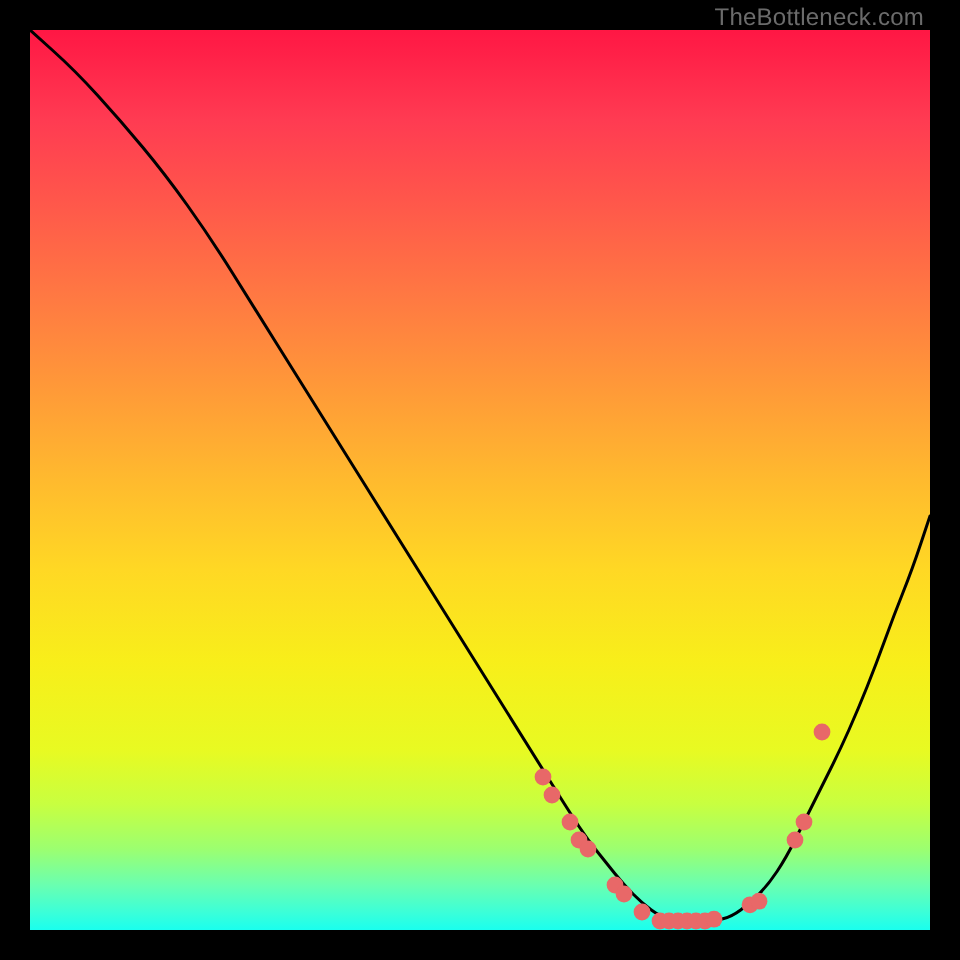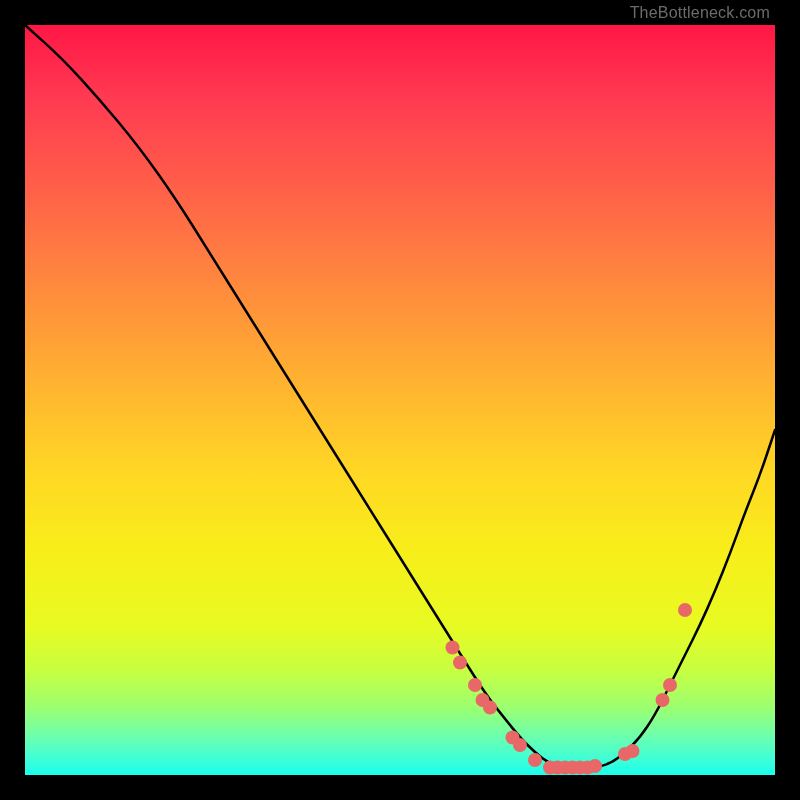--- a/index.html
+++ b/index.html
@@ -38,21 +38,21 @@
       #6affb0 95%,
       #3cffd8 98%,
       #1affee 100%
     );
   }
   .watermark {
     position: absolute;
     top: 4px;
     right: 30px;
     font-family: Arial, Helvetica, sans-serif;
-    font-size: 16px;
+    font-size: 20px;
     font-weight: 500;
     color: #6b6b6b;
     letter-spacing: 0.2px;
   }
   svg.curve {
     position: absolute;
     left: 0;
     top: 0;
     width: 750px;
     height: 750px;

